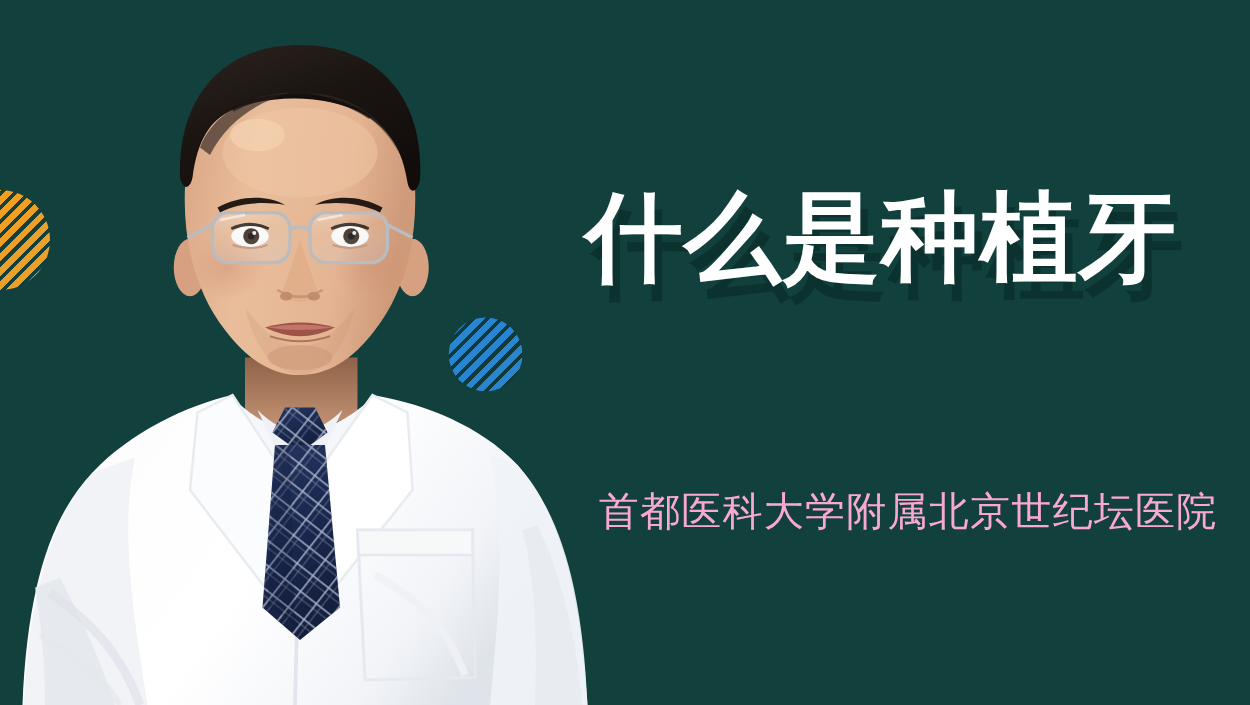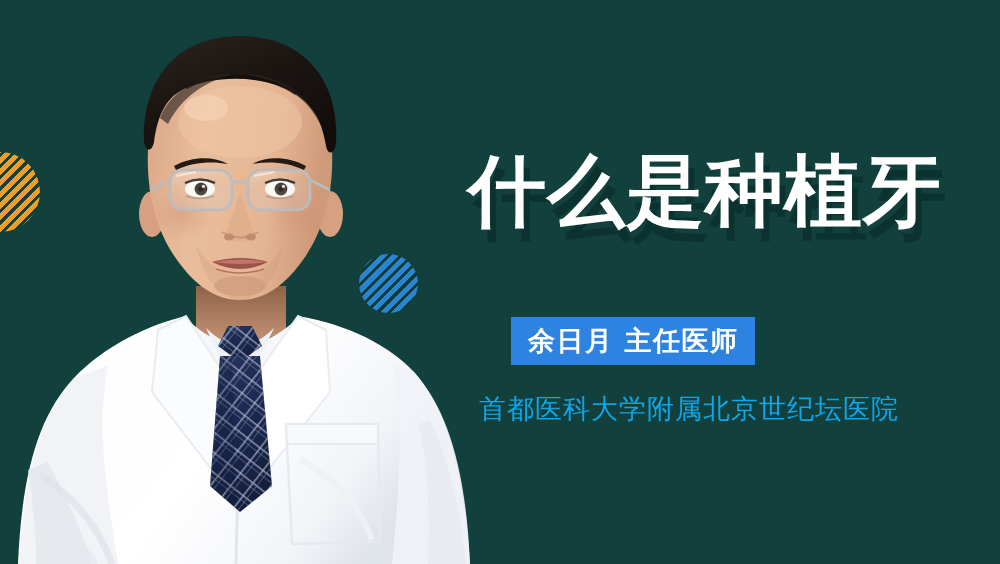--- a/index.html
+++ b/index.html
@@ -100,22 +100,22 @@
     white-space: nowrap;
   }
 
   #affiliation {
     position: absolute;
     left: 479px;
     top: 385px;
     width: 500px;
   }
   #affiliation .aff-line {
-    color: #0ea5e9;
-    font-size: 27px;
+    color: #f9a8d4;
+    font-size: 32px;
     line-height: 48px;
     letter-spacing: 1px;
     white-space: nowrap;
   }
 </style>
 </head>
 <body>
 
 <div id="stage">
 
@@ -286,21 +286,18 @@
     </svg>
   </div>
 
   <div class="deco-circle" id="deco-blue"></div>
 
   <div id="headline-wrap">
     <h1 class="headline shadow">什么是种植牙</h1>
     <h1 class="headline front">什么是种植牙</h1>
   </div>
 
-  <div id="name-badge">
-    <span>余日月  主任医师</span>
-  </div>
 
   <div id="affiliation">
     <div class="aff-line">首都医科大学附属北京世纪坛医院</div>
   </div>
 
 </div>
 
 </body></html>

